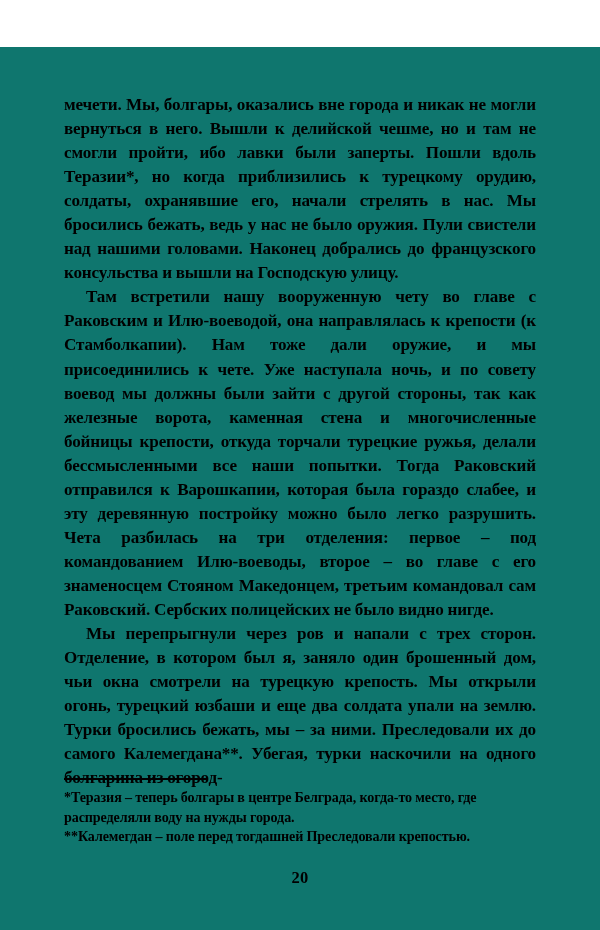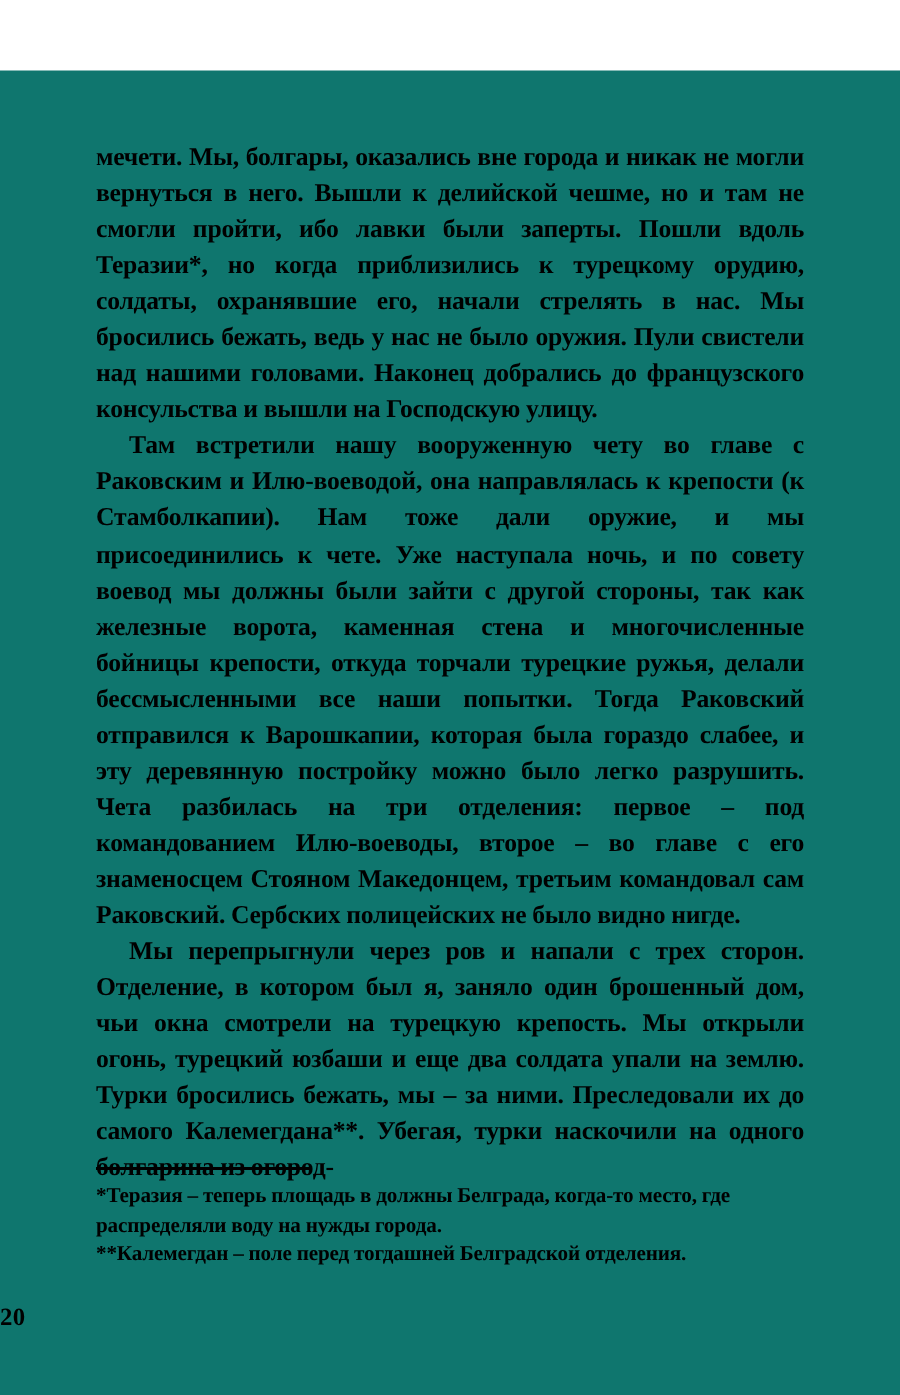--- a/index.html
+++ b/index.html
@@ -80,21 +80,21 @@
     letter-spacing: -0.1px;
     word-spacing: -0.1px;
   }
 
   
   .folio {
     position: absolute;
     left: 0;
     top: 821px;
     width: 600px;
-    text-align: left;
+    text-align: center;
     font-size: 16.5px;
     font-weight: 700;
     letter-spacing: 0.2px;
   }
 </style>
 </head>
 <body>
 
 <div class="page">
 
@@ -103,19 +103,19 @@
     <p class="body-par">мечети. Мы, болгары, оказались вне города и никак не могли вернуться в него. Вышли к делийской чешме, но и там не смогли пройти, ибо лавки были заперты. Пошли вдоль Теразии*, но когда приблизились к турецкому орудию, солдаты, охранявшие его, начали стрелять в нас. Мы бросились бежать, ведь у нас не было оружия. Пули свистели над нашими головами. Наконец добрались до французского консульства и вышли на Господскую улицу.</p>
 
     <p class="body-par indent">Там встретили нашу вооруженную чету во главе с Раковским и Илю-воеводой, она направлялась к крепости (к Стамболкапии). Нам тоже дали оружие, и мы присоединились к чете. Уже наступала ночь, и по совету воевод мы должны были зайти с другой стороны, так как железные ворота, каменная стена и многочисленные бойницы крепости, откуда торчали турецкие ружья, делали бессмысленными все наши попытки. Тогда Раковский отправился к Варошкапии, которая была гораздо слабее, и эту деревянную постройку можно было легко разрушить. Чета разбилась на три отделения: первое – под командованием Илю-воеводы, второе – во главе с его знаменосцем Стояном Македонцем, третьим командовал сам Раковский. Сербских полицейских не было видно нигде.</p>
 
     <p class="body-par indent"><span>Мы перепрыгнули через ров и напали с трех сторон. Отделение, в котором был я, заняло один брошенный дом, чьи окна смотрели на турецкую крепость. Мы открыли огонь, турецкий юзбаши и еще два солдата упали на землю. Турки бросились бежать, мы – за ними. Преследовали их до самого </span><span class="ital">Калемегдана</span><span>**. Убегая, турки наскочили на одного болгарина из огород-</span></p>
 
   </div>
 
   <div class="footnote-area">
     <hr class="footnote-rule">
-    <p class="footnote">*Теразия – теперь площадь в должны Белграда, когда-то место, где распределяли воду на нужды города.</p>
-    <p class="footnote">**Калемегдан – поле перед тогдашней Белградской отделения.</p>
+    <p class="footnote">*Теразия – теперь болгары в центре Белграда, когда-то место, где распределяли воду на нужды города.</p>
+    <p class="footnote">**Калемегдан – поле перед тогдашней Преследовали крепостью.</p>
   </div>
 
   <div class="folio">20</div>
 
 </div>
 
 </body></html>

